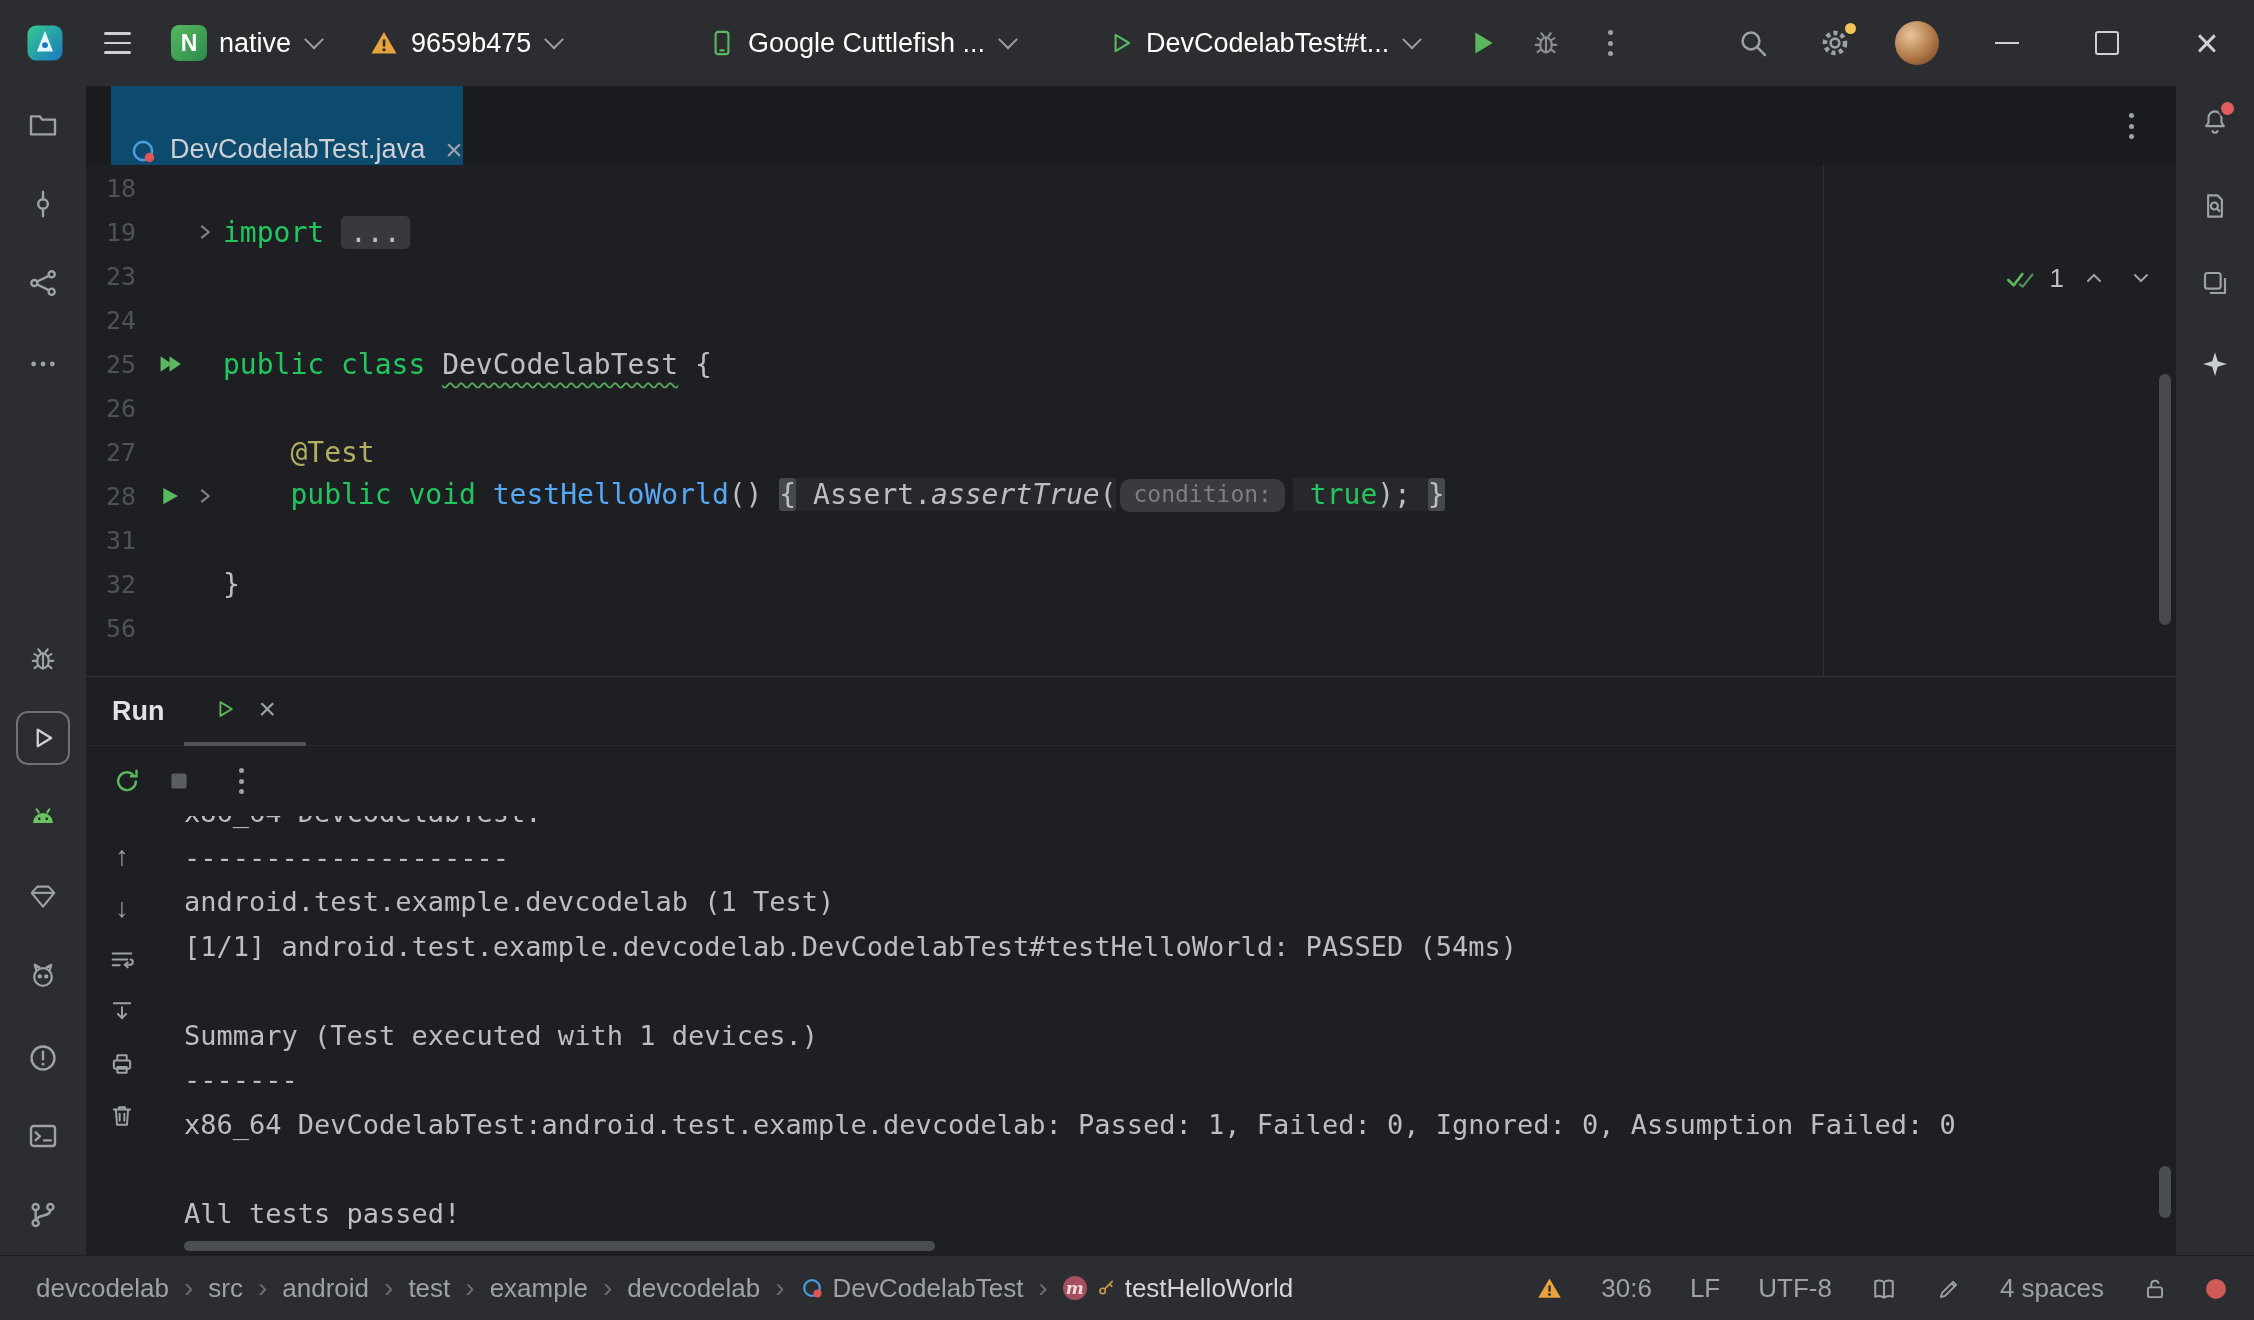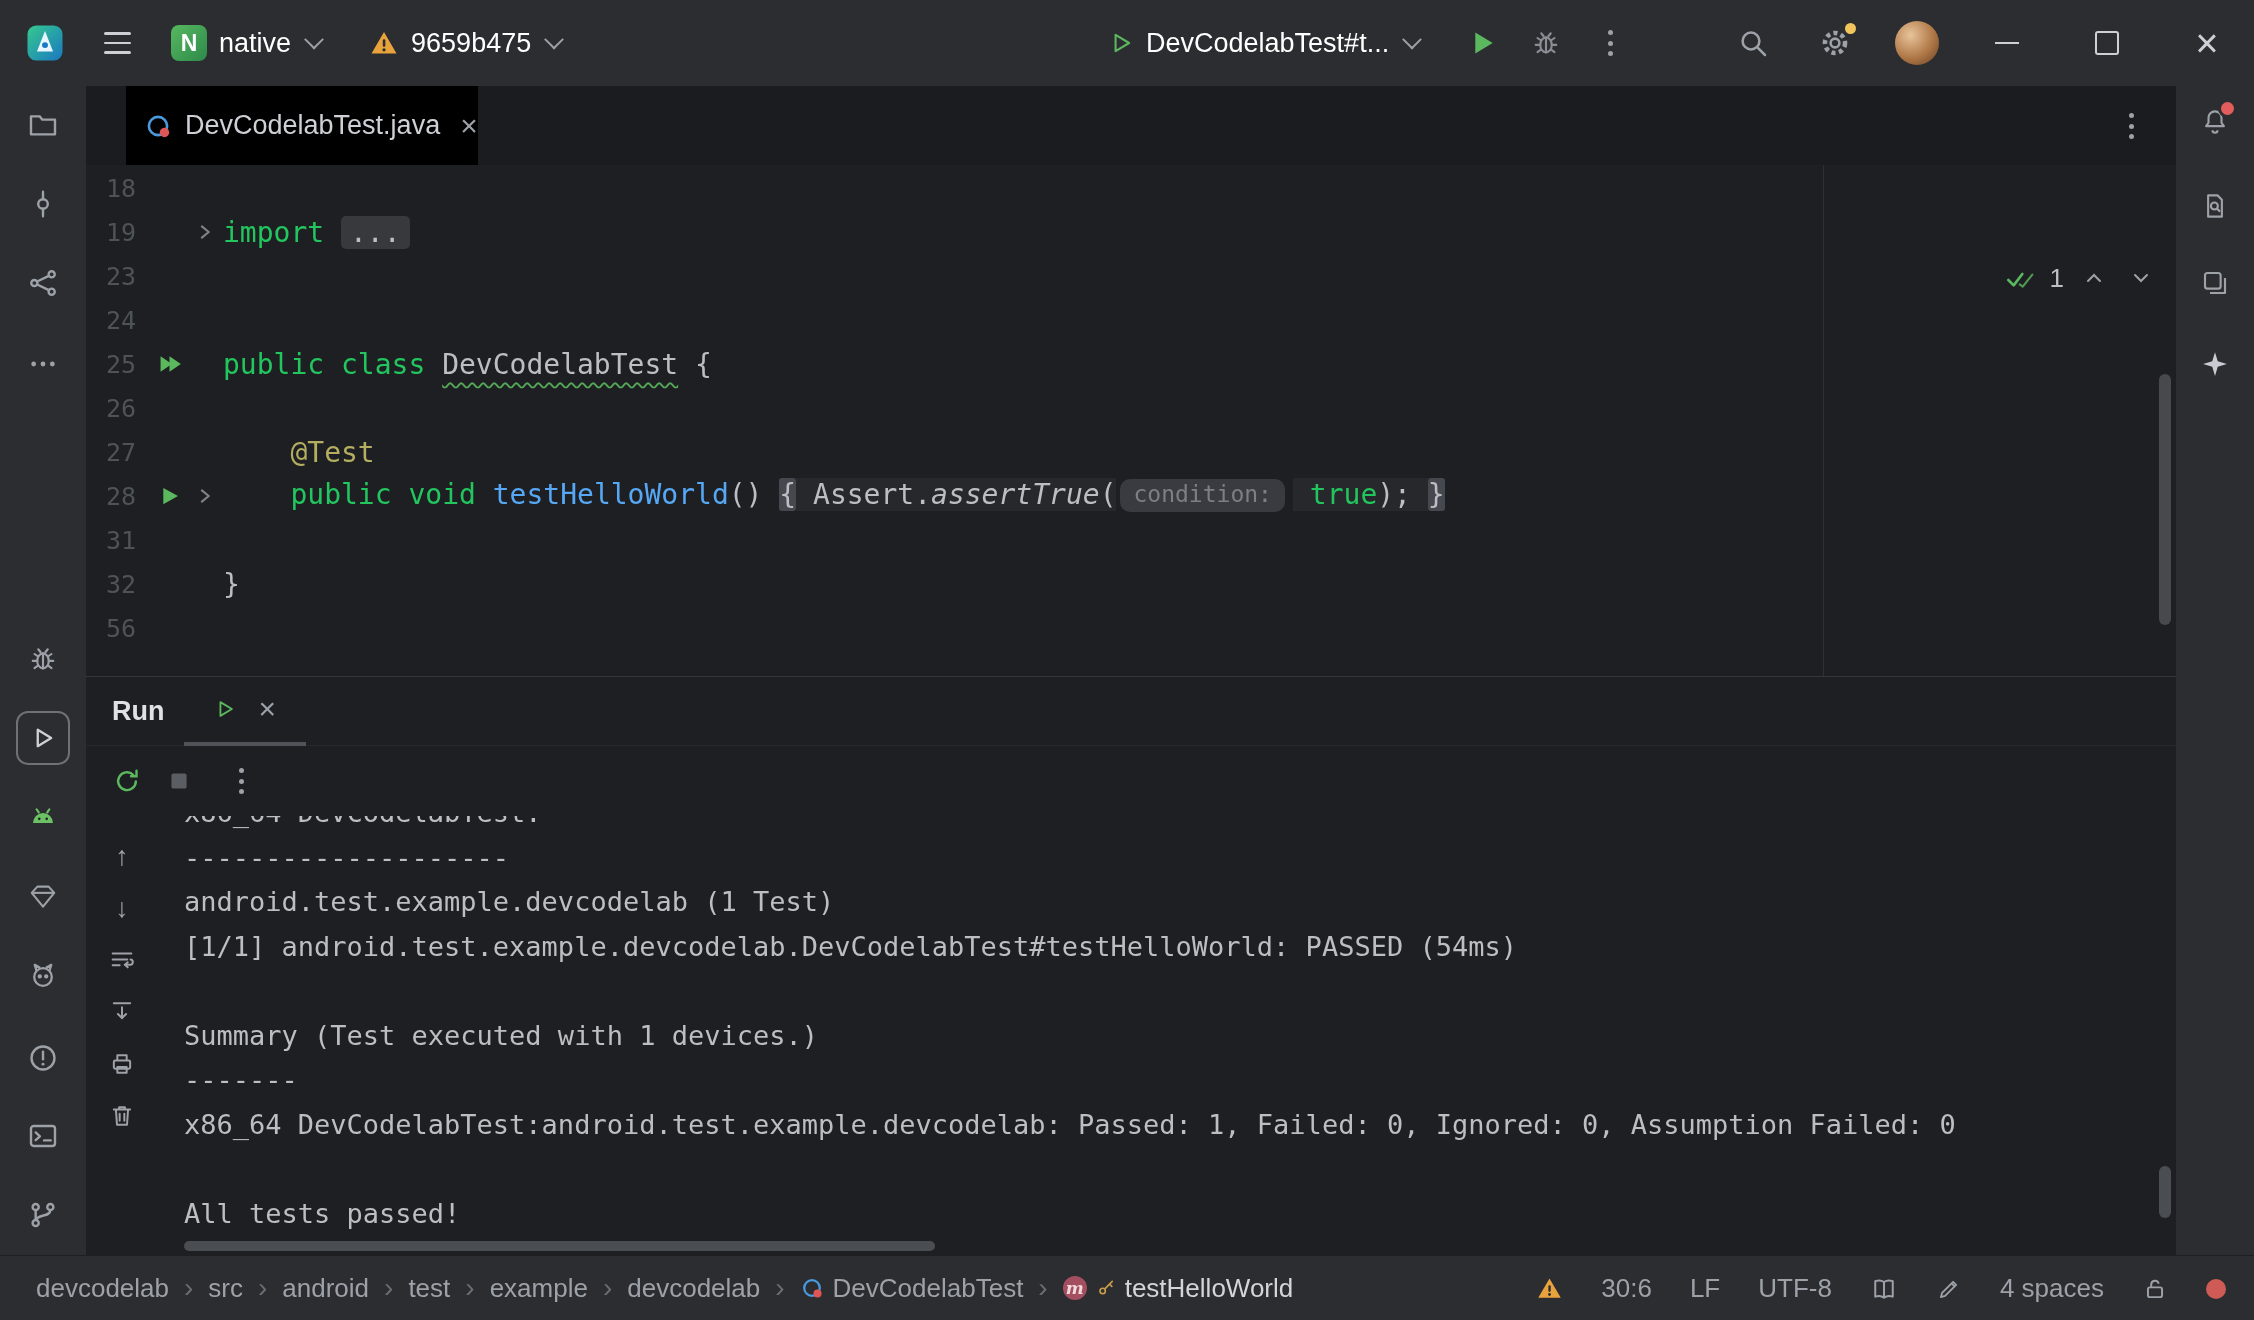--- a/index.html
+++ b/index.html
@@ -42,22 +42,22 @@
   .stripe-btn{position:absolute;width:54px;height:54px;display:flex;align-items:center;justify-content:center;border-radius:12px;}
   .stripe-left .stripe-btn{left:16px;}
   .stripe-right .stripe-btn{left:12px;}
   .stripe-btn.selected{border:2.5px solid #6e7277;}
   .badge-dot{position:absolute;top:4px;right:5px;width:13px;height:13px;border-radius:50%;
              background:#e35d5d;border:3px solid #2b2d30;}
 
   
   .editor-zone{position:absolute;left:86px;top:86px;width:2090px;height:1169px;background:#1e1f22;}
   .tabbar{position:relative;height:79px;background:#1b1c1f;}
-  .etab{position:absolute;left:40px;top:0;height:79px;width:352px;background:#000000;
-        display:flex;align-items:center;}
+  .etab{position:absolute;left:25px;top:0;height:79px;width:352px;background:#0c4a6e;
+        display:flex;align-items:flex-end;}
   .tab-icon{margin-left:18px;display:flex;}
   .tab-label{font-size:27px;color:#ced0d6;margin-left:13px;white-space:nowrap;}
   .tab-close{font-size:30px;color:#9da1a8;margin-left:20px;line-height:1;}
   .tab-opts{position:absolute;right:22px;top:17px;}
 
   .editor{position:relative;height:511px;overflow:hidden;}
   .guide{position:absolute;left:1737px;top:0;bottom:0;width:1px;background:#2e3033;}
   .code-lines{position:absolute;inset:0;padding-top:1px;}
   .code-row{display:flex;height:44px;align-items:center;font:28px "DejaVu Sans Mono","Liberation Mono",monospace;}
   .ln-num{width:64px;text-align:right;padding-right:14px;box-sizing:border-box;
@@ -152,20 +152,32 @@
               <path d="M12 3.2 22 20.3H2Z" fill="#e8a33d"></path>
               <rect x="11" y="9" width="2.1" height="6" rx="1" fill="#2b2d30"></rect>
               <circle cx="12" cy="17.4" r="1.3" fill="#2b2d30"></circle>
             </svg>
           </span>
         <span class="tb-label">9659b475</span>
         <span class="chev-d"></span>
       </button>
     </div>
 
+    <div class="tb-group tb-device">
+      <button class="tb-widget">
+        <span style="display:flex;">
+            <svg width="28" height="28" viewBox="0 0 24 24" fill="none" stroke="#5cb85f" stroke-width="1.8" stroke-linecap="round">
+              <rect x="6.5" y="2.5" width="11" height="19" rx="2.2"></rect>
+              <path d="M10.5 18.3h3"></path>
+            </svg>
+          </span>
+        <span class="tb-label">Google Cuttlefish ...</span>
+        <span class="chev-d"></span>
+      </button>
+    </div>
 
     <div class="tb-group tb-run">
       <button class="tb-widget">
         <span style="display:flex;">
             <svg width="26" height="26" viewBox="0 0 24 24" fill="none" stroke="#5cb85f" stroke-width="1.9" stroke-linejoin="round">
               <path d="M7 4.5v15L19.5 12Z"></path>
             </svg>
           </span>
         <span class="tb-label">DevCodelabTest#t...</span>
         <span class="chev-d"></span>

